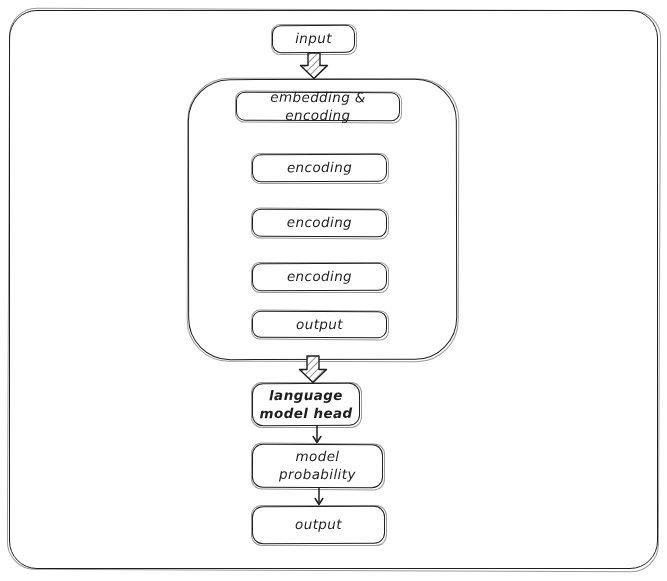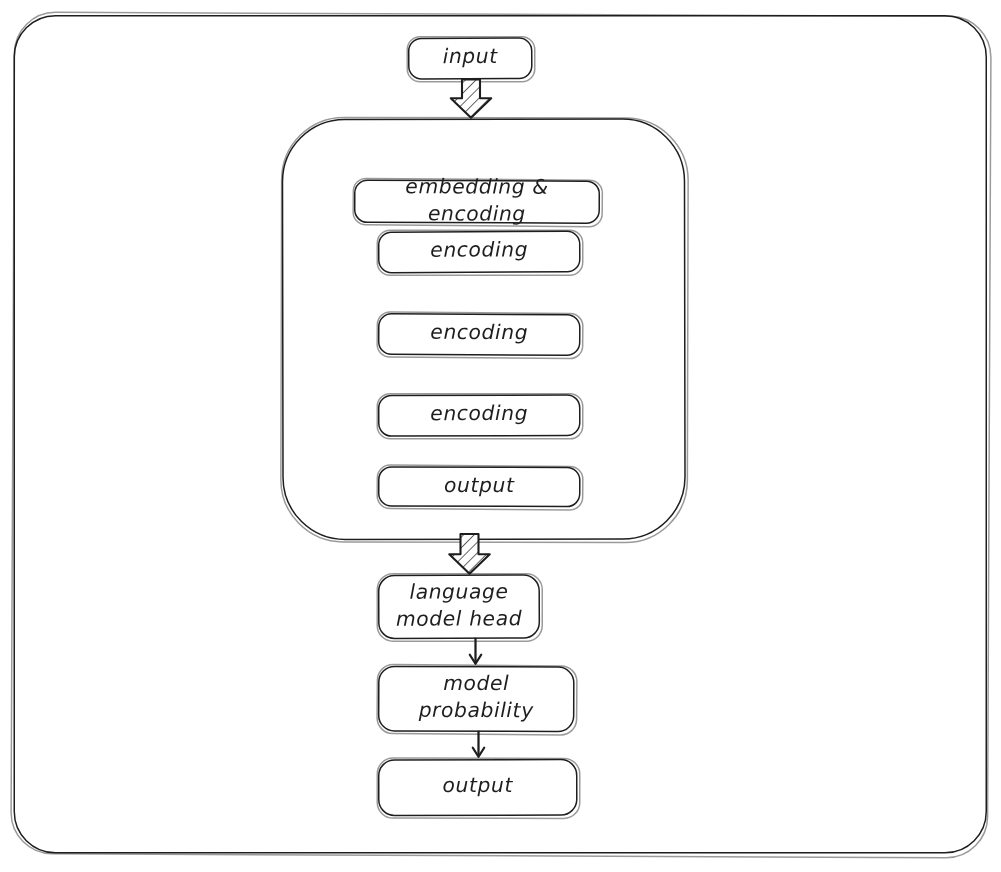--- a/index.html
+++ b/index.html
@@ -57,26 +57,26 @@
     align-items: center;
     justify-content: center;
     text-align: center;
     font-size: 13.5px;
     font-style: italic;
     letter-spacing: 0.4px;
     line-height: 1.32;
     white-space: pre-line;
   }
   .node-input           { left: 272px; top: 25px;  width: 83px;  height: 28px; transform: rotate(-0.3deg); }
-  .node-embedding       { left: 236px; top: 120px; width: 164px; height: 29px; transform: rotate(0.2deg); }
+  .node-embedding       { left: 236px; top: 92px; width: 164px; height: 29px; transform: rotate(0.2deg); }
   .node-encoding-1      { left: 252px; top: 154px; width: 135px; height: 28px; transform: rotate(-0.25deg); }
   .node-encoding-2      { left: 252px; top: 209px; width: 135px; height: 28px; transform: rotate(0.25deg); }
   .node-encoding-3      { left: 252px; top: 263px; width: 135px; height: 28px; transform: rotate(-0.2deg); }
   .node-encoder-output  { left: 252px; top: 311px; width: 135px; height: 27px; transform: rotate(0.2deg); }
-  .node-lm-head         { left: 252px; top: 383px; width: 108px; height: 43px; border-radius: 11px; transform: rotate(-0.2deg); }
+  .node-lm-head         { left: 252px; top: 383px; width: 108px; height: 43px; border-radius: 11px; transform: rotate(-0.2deg); font-weight: bold; }
   .node-vocab           { left: 252px; top: 444px; width: 131px; height: 44px; border-radius: 11px; transform: rotate(0.2deg); }
   .node-final-output    { left: 252px; top: 506px; width: 133px; height: 38px; border-radius: 11px; transform: rotate(-0.15deg); }
   .arrow { position: absolute; }
   .arrow-block-1 { left: 297px; top: 52px; }
   .arrow-block-2 { left: 296px; top: 355px; }
   .arrow-thin-1  { left: 310px; top: 425px; }
   .arrow-thin-2  { left: 312px; top: 487px; }
 </style>
 </head>
 <body>

